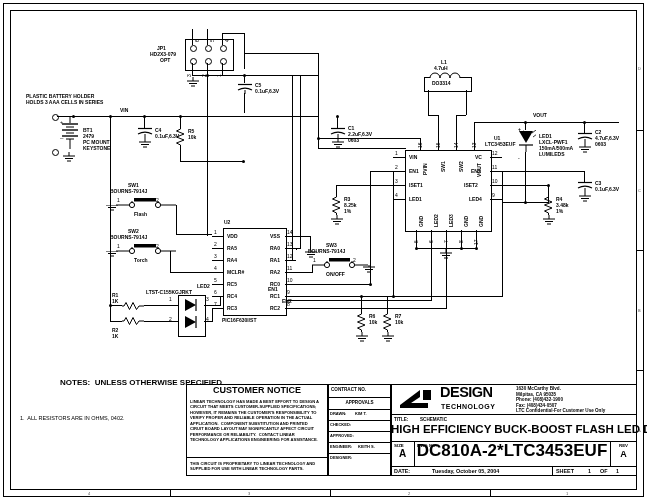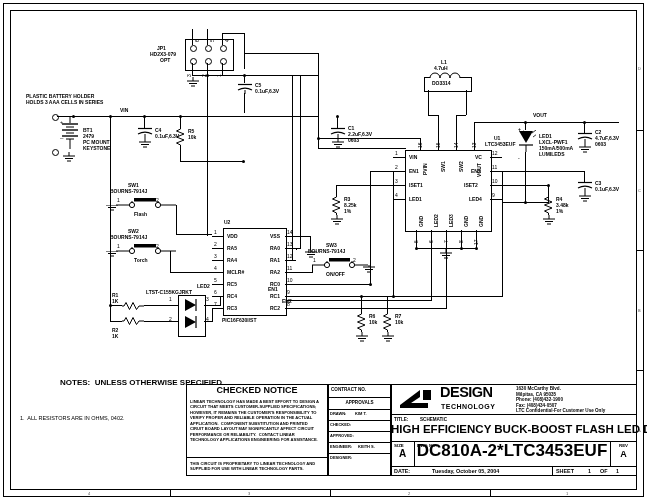--- a/index.html
+++ b/index.html
@@ -569,21 +569,21 @@
 
   <div class="wire wv" style="left:196px;top:308px;height:0px;"></div>
 
   <div class="wire wh" style="left:286px;top:300px;width:146px;"></div>
   <div class="wire wh" style="left:286px;top:308px;width:161px;"></div>
 
   <div class="txt notes1" style="left:20px;top:380px;padding-left:40px;">NOTES:  UNLESS OTHERWISE SPECIFIED</div>
   <div class="txt notes2" style="left:20px;top:415px;">1.  ALL RESISTORS ARE IN OHMS, 0402.</div>
 
   <div class="tb" style="left:186px;top:384px;width:142px;height:92px;"></div>
-  <div class="txt cnTitle" style="left:186px;top:387px;width:142px;">CHECKED NOTICE</div>
+  <div class="txt cnTitle" style="left:186px;top:387px;width:142px;">CUSTOMER NOTICE</div>
   <div class="txt cnBody" style="left:190px;top:399px;width:136px;">LINEAR TECHNOLOGY HAS MADE A BEST EFFORT TO DESIGN A
 CIRCUIT THAT MEETS CUSTOMER-SUPPLIED SPECIFICATIONS;
 HOWEVER, IT REMAINS THE CUSTOMER'S RESPONSIBILITY TO
 VERIFY PROPER AND RELIABLE OPERATION IN THE ACTUAL
 APPLICATION.  COMPONENT SUBSTITUTION AND PRINTED
 CIRUIT BOARD LAYOUT MAY SIGNIFICANTLY AFFECT CIRCUIT
 PERFORMANCE OR RELIABILITY.  CONTACT LINEAR
 TECHNOLOGY APPLICATIONS ENGINEERING FOR ASSISTANCE.</div>
   <div class="wire wh" style="left:186px;top:457px;width:142px;"></div>
   <div class="txt cnBody center" style="left:190px;top:461px;width:136px;">THIS CIRCUIT IS PROPRIETARY TO LINEAR TECHNOLOGY AND

